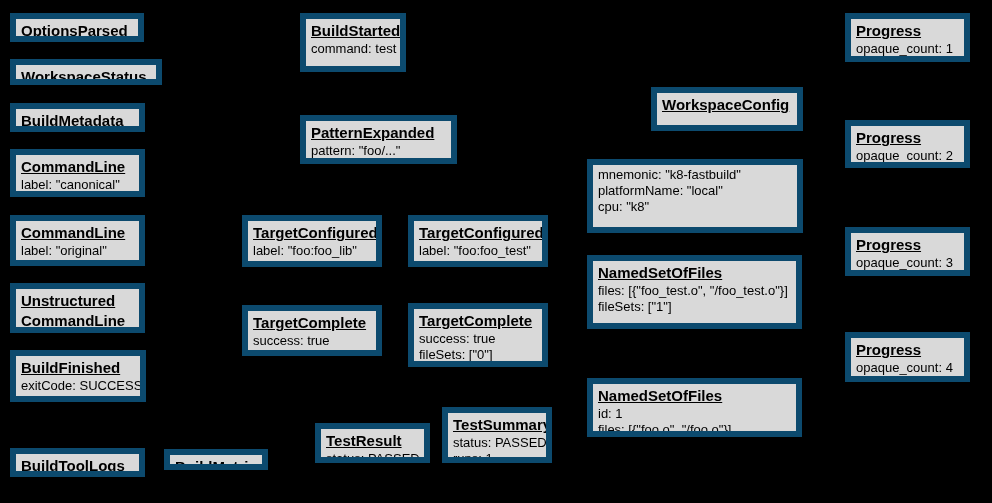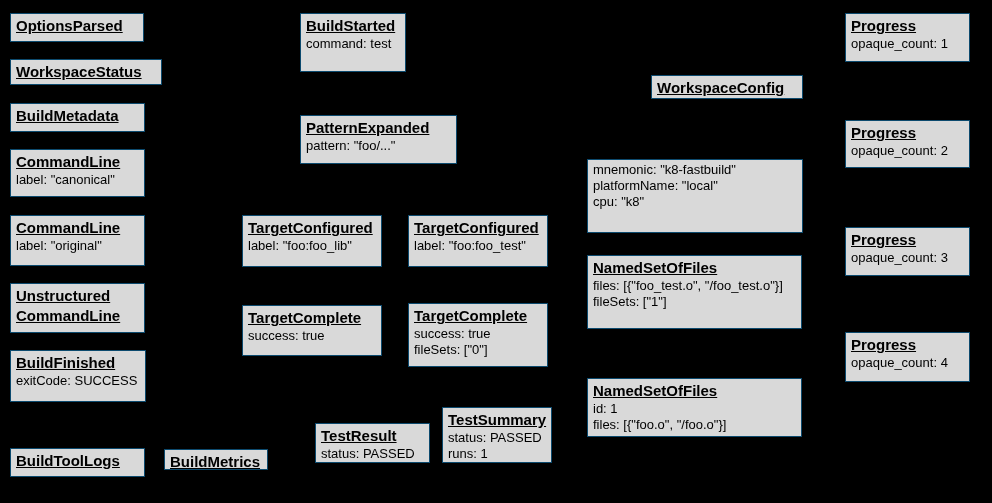--- a/index.html
+++ b/index.html
@@ -8,21 +8,21 @@
     width: 992px;
     height: 503px;
     background: #000000;
     overflow: hidden;
     font-family: "Liberation Sans", sans-serif;
   }
   .box {
     position: absolute;
     box-sizing: border-box;
     background: #d9d9d9;
-    border: 1px solid #0c4a6e;
+    border: 6px solid #0c4a6e;
     color: #000;
     padding: 2px 5px 0 5px;
     overflow: hidden;
   }
   .box .title {
     font-weight: bold;
     font-size: 15px;
     line-height: 20px;
     text-decoration: underline;
     letter-spacing: 0;
@@ -112,21 +112,21 @@
     <div class="title">TestResult</div>
     <div class="line">status: PASSED</div>
   </div>
 
   <div class="box" style="left:442px;top:407px;width:110px;height:56px">
     <div class="title">TestSummary</div>
     <div class="line">status: PASSED</div>
     <div class="line">runs: 1</div>
   </div>
 
-  <div class="box" style="left:651px;top:75px;width:152px;height:24px">
+  <div class="box" style="left:651px;top:87px;width:152px;height:44px">
     <div class="title">WorkspaceConfig</div>
   </div>
 
   <div class="box" style="left:587px;top:159px;width:216px;height:74px">
     <div class="line">mnemonic: "k8-fastbuild"</div>
     <div class="line">platformName: "local"</div>
     <div class="line">cpu: "k8"</div>
   </div>
 
   <div class="box" style="left:587px;top:255px;width:215px;height:74px">

